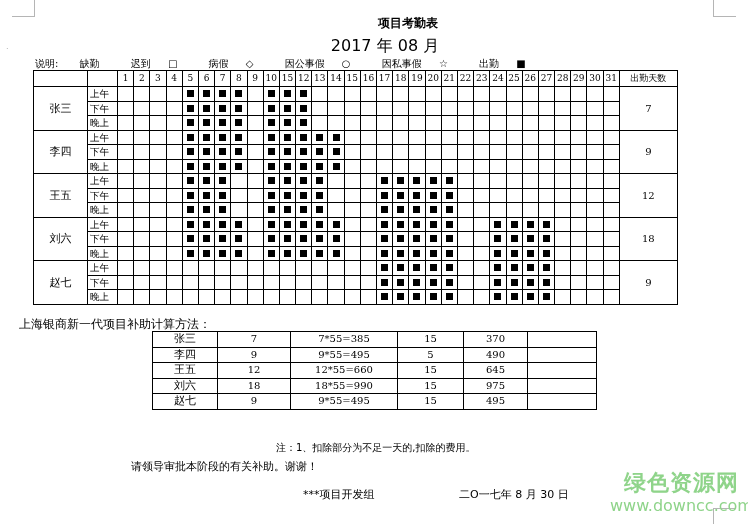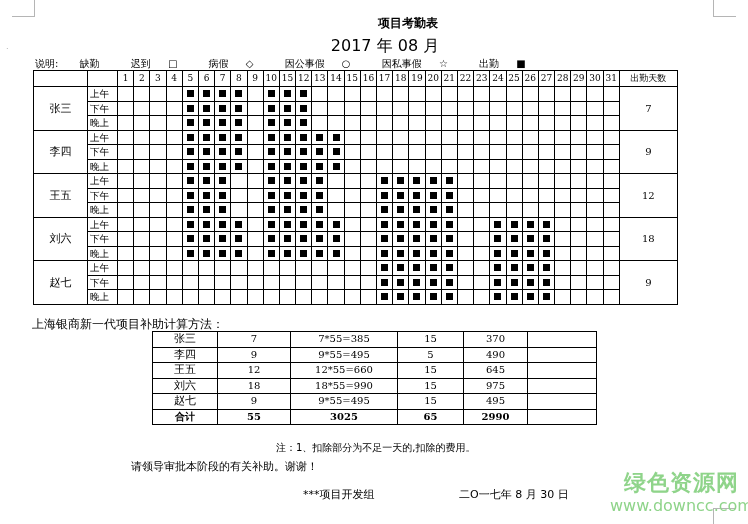--- a/index.html
+++ b/index.html
@@ -21,21 +21,21 @@
   .att { position:absolute; left:33px; top:70px; table-layout:fixed; }
   .att td { border:1px solid #000; padding:0; text-align:center; font-size:9px; height:13.5px; line-height:13px; overflow:hidden; }
   .att td.name { width:53px; font-size:11px; font-family:"DejaVu Sans","Liberation Sans",sans-serif; }
   .att td.shift { width:27px; font-size:9.5px; text-align:left; padding-left:2px; font-family:"DejaVu Sans","Liberation Sans",sans-serif; }
   .att td.day { width:15.2px; }
   .att td.total { width:57px; font-size:10px; }
   .att tr.hdr td { height:15px; font-size:9px; }
   .att td.hdrtotal { font-size:9.5px; font-family:"DejaVu Sans","Liberation Sans",sans-serif; }
   .mark { display:inline-block; width:7px; height:7px; background:#000; vertical-align:middle; }
 
-  .calc-title { position:absolute; left:32px; top:316px; font-size:12px; font-family:"DejaVu Sans","Liberation Sans",sans-serif; }
+  .calc-title { position:absolute; left:19px; top:316px; font-size:12px; font-family:"DejaVu Sans","Liberation Sans",sans-serif; }
   .calc { position:absolute; left:152px; top:331px; table-layout:fixed; }
   .calc td { border:1px solid #000; text-align:center; font-size:10px; height:14.5px; padding:0; line-height:14px; }
   .calc tr.hdr td { font-weight:bold; font-size:11px; font-family:"DejaVu Sans","Liberation Sans",sans-serif; }
   .calc tr.sum td { font-weight:bold; }
   .calc td.cname { font-size:11px; font-family:"DejaVu Sans","Liberation Sans",sans-serif; }
   .note { position:absolute; left:276px; top:441px; font-size:10px; font-family:"DejaVu Sans","Liberation Sans",sans-serif; }
   .request { position:absolute; left:131px; top:459px; font-size:11px; font-family:"DejaVu Sans","Liberation Sans",sans-serif; }
   .team { position:absolute; left:303px; top:487px; font-size:11px; font-family:"DejaVu Sans","Liberation Sans",sans-serif; }
   .date { position:absolute; left:459px; top:487px; font-size:11px; font-family:"DejaVu Sans","Liberation Sans",sans-serif; }
   .wm { position:absolute; left:610px; top:468px; text-align:center; color:#8fd48a; font-family:"DejaVu Sans","Liberation Sans",sans-serif; }
@@ -668,28 +668,20 @@
         <td></td>
       </tr>
       <tr>
         <td class="cname">赵七</td>
         <td>9</td>
         <td>9*55=495</td>
         <td>15</td>
         <td>495</td>
         <td></td>
       </tr>
-      <tr class="sum">
-        <td>合计</td>
-        <td>55</td>
-        <td>3025</td>
-        <td>65</td>
-        <td>2990</td>
-        <td></td>
-      </tr>
     </tbody>
 </table>
 <div class="note">注：1、扣除部分为不足一天的,扣除的费用。</div>
 
 <div class="request">请领导审批本阶段的有关补助。谢谢！</div>
 <div class="team">***项目开发组</div>
 <div class="date">二O一七年 8 月 30 日</div>
 
 <div class="wm">
   <span class="big">绿色资源网</span>

